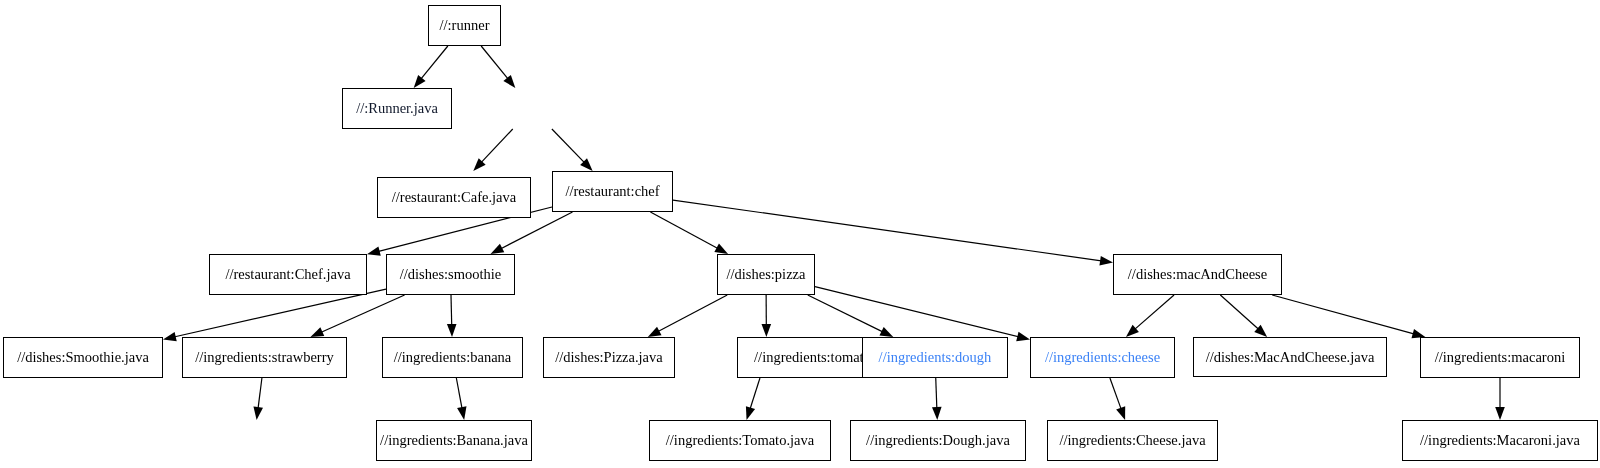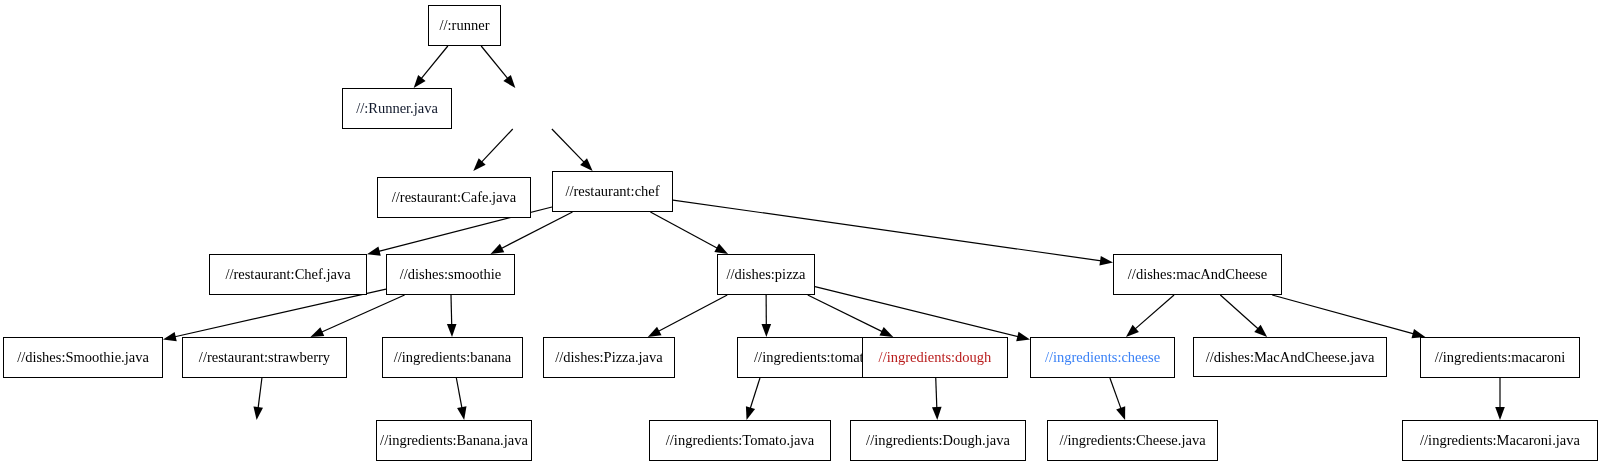--- a/index.html
+++ b/index.html
@@ -102,25 +102,25 @@
 
 <div class="node" style="left: 428px; top: 5px; width: 73px; height: 41px; background: rgb(255, 255, 255); border-color: rgb(0, 0, 0); color: rgb(0, 0, 0);">//:runner</div>
     <div class="node" style="left: 342px; top: 88px; width: 110px; height: 41px; background: rgb(255, 255, 255); border-color: rgb(0, 0, 0); color: #0f172a;">//:Runner.java</div>
     <div class="node" style="left: 377px; top: 171px; width: 154px; height: 41px; background: rgb(255, 255, 255); border-color: rgb(0, 0, 0); color: rgb(0, 0, 0); margin-top: 6px;">//restaurant:Cafe.java</div>
     <div class="node" style="left: 552px; top: 171px; width: 121px; height: 41px; background: rgb(255, 255, 255); border-color: rgb(0, 0, 0); color: rgb(0, 0, 0);">//restaurant:chef</div>
     <div class="node" style="left: 209px; top: 254px; width: 158px; height: 41px; background: rgb(255, 255, 255); border-color: rgb(0, 0, 0); color: rgb(0, 0, 0);">//restaurant:Chef.java</div>
     <div class="node" style="left: 386px; top: 254px; width: 129px; height: 41px; background: rgb(255, 255, 255); border-color: rgb(0, 0, 0); color: rgb(0, 0, 0);">//dishes:smoothie</div>
     <div class="node" style="left: 717px; top: 254px; width: 98px; height: 41px; background: rgb(255, 255, 255); border-color: rgb(0, 0, 0); color: rgb(0, 0, 0);">//dishes:pizza</div>
     <div class="node" style="left: 1113px; top: 254px; width: 169px; height: 41px; background: rgb(255, 255, 255); border-color: rgb(0, 0, 0); color: rgb(0, 0, 0);">//dishes:macAndCheese</div>
     <div class="node" style="left: 3px; top: 337px; width: 160px; height: 41px; background: rgb(255, 255, 255); border-color: rgb(0, 0, 0); color: rgb(0, 0, 0);">//dishes:Smoothie.java</div>
-    <div class="node" style="left: 182px; top: 337px; width: 165px; height: 41px; background: rgb(255, 255, 255); border-color: rgb(0, 0, 0); color: rgb(0, 0, 0);">//restaurant:strawberry</div>
+    <div class="node" style="left: 182px; top: 337px; width: 165px; height: 41px; background: rgb(255, 255, 255); border-color: rgb(0, 0, 0); color: rgb(0, 0, 0);">//ingredients:strawberry</div>
     <div class="node" style="left: 382px; top: 337px; width: 141px; height: 41px; background: rgb(255, 255, 255); border-color: rgb(0, 0, 0); color: rgb(0, 0, 0);">//ingredients:banana</div>
     <div class="node" style="left: 543px; top: 337px; width: 132px; height: 41px; background: rgb(255, 255, 255); border-color: rgb(0, 0, 0); color: rgb(0, 0, 0);">//dishes:Pizza.java</div>
     <div class="node" style="left: 737px; top: 337px; width: 151px; height: 41px; background: rgb(255, 255, 255); border-color: rgb(0, 0, 0); color: rgb(0, 0, 0);">//ingredients:tomato</div>
-    <div class="node" style="left: 862px; top: 337px; width: 146px; height: 41px; background: rgb(255, 255, 255); border-color: rgb(0, 0, 0); color: #b91c1c;">//ingredients:dough</div>
+    <div class="node" style="left: 862px; top: 337px; width: 146px; height: 41px; background: rgb(255, 255, 255); border-color: rgb(0, 0, 0); color: #3b82f6;">//ingredients:dough</div>
     <div class="node" style="left: 1030px; top: 337px; width: 145px; height: 41px; background: rgb(255, 255, 255); border-color: rgb(0, 0, 0); color: #3b82f6;">//ingredients:cheese</div>
     <div class="node" style="left: 1193px; top: 337px; width: 194px; height: 40px; background: rgb(255, 255, 255); border-color: rgb(0, 0, 0); color: rgb(0, 0, 0);">//dishes:MacAndCheese.java</div>
     <div class="node" style="left: 1420px; top: 337px; width: 160px; height: 41px; background: rgb(255, 255, 255); border-color: rgb(0, 0, 0); color: rgb(0, 0, 0);">//ingredients:macaroni</div>
     <div class="node" style="left: 376px; top: 420px; width: 156px; height: 41px; background: rgb(255, 255, 255); border-color: rgb(0, 0, 0); color: rgb(0, 0, 0);">//ingredients:Banana.java</div>
     <div class="node" style="left: 649px; top: 420px; width: 182px; height: 41px; background: rgb(255, 255, 255); border-color: rgb(0, 0, 0); color: rgb(0, 0, 0);">//ingredients:Tomato.java</div>
     <div class="node" style="left: 850px; top: 420px; width: 176px; height: 41px; background: rgb(255, 255, 255); border-color: rgb(0, 0, 0); color: rgb(0, 0, 0);">//ingredients:Dough.java</div>
     <div class="node" style="left: 1047px; top: 420px; width: 171px; height: 41px; background: rgb(255, 255, 255); border-color: rgb(0, 0, 0); color: rgb(0, 0, 0);">//ingredients:Cheese.java</div>
     <div class="node" style="left: 1402px; top: 420px; width: 196px; height: 41px; background: rgb(255, 255, 255); border-color: rgb(0, 0, 0); color: rgb(0, 0, 0);">//ingredients:Macaroni.java</div>
   </div>
 

